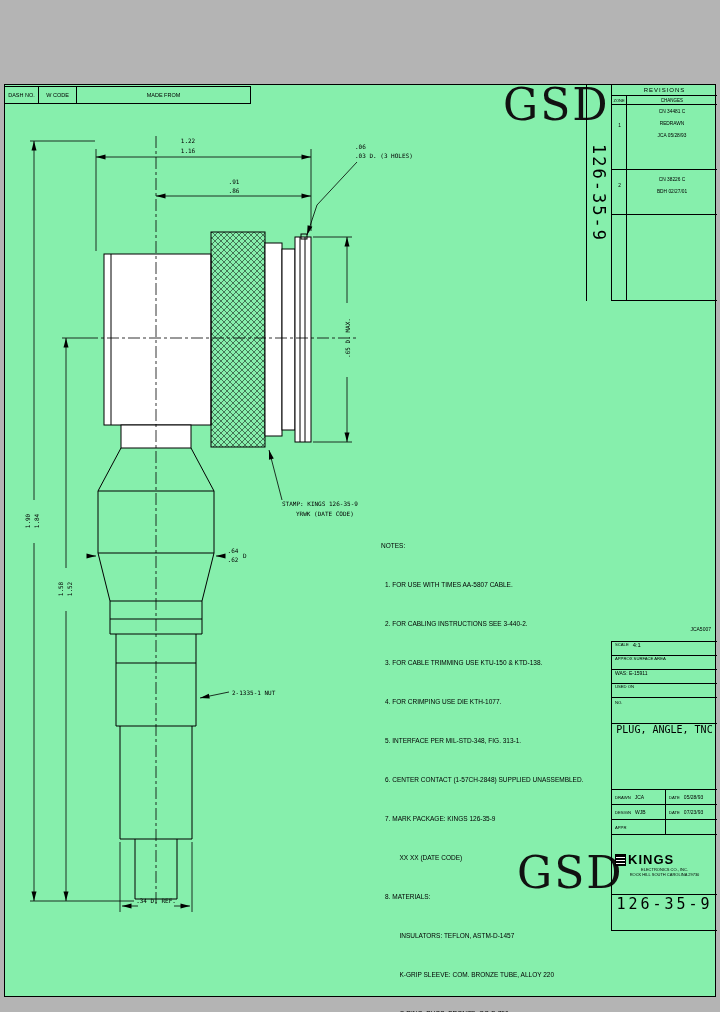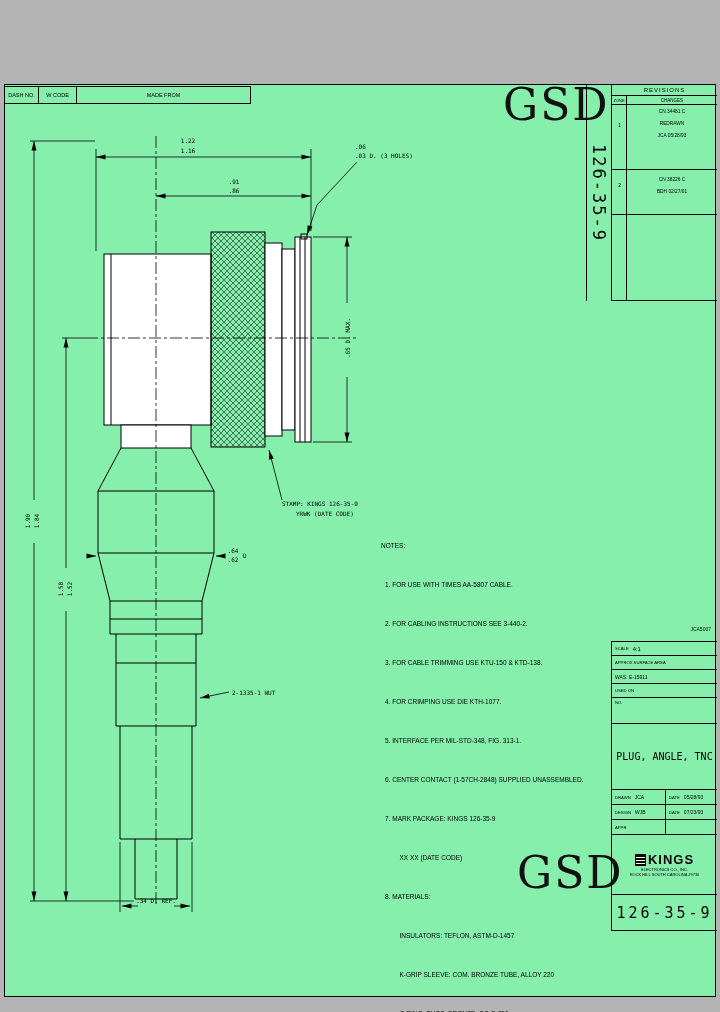--- a/index.html
+++ b/index.html
@@ -40,21 +40,21 @@
   
   .notes { left:376px; top:428px; width:236px; font-size:6.5px; line-height:13px; white-space:pre; }
   .notes .nl { padding-left:4px; }
   .notes .nt { padding-left:0; }
 
   
   .jca-ref { left:606px; top:541px; width:100px; text-align:right; font-size:5px; }
 
   
   .tblock { left:606px; top:556px; width:106px; height:290px; border-left:1px solid #000; border-top:1px solid #000; border-bottom:1px solid #000; display:flex; flex-direction:column; }
-  .tb-row { border-bottom:1px solid #000; position:relative; display:flex; align-items:center; padding:0 3px; }
+  .tb-row { border-bottom:1px solid #000; position:relative; display:flex; padding:0 3px; }
   .tb-lbl { font-size:4.2px; margin-right:4px; }
   .tb-val { font-size:5.8px; }
   .tb-scale { height:14px; }
   .tb-surface { height:14px; }
   .tb-was { height:14px; }
   .tb-usedon { height:14px; }
   .tb-no { height:26px; align-items:flex-start; padding-top:2px; }
   .tb-title { height:66px; justify-content:center; }
   .tb-title .title-text { font-family:"DejaVu Sans Mono",monospace; font-size:10px; white-space:nowrap; }
   .tb-sign { height:15px; padding:0; }

